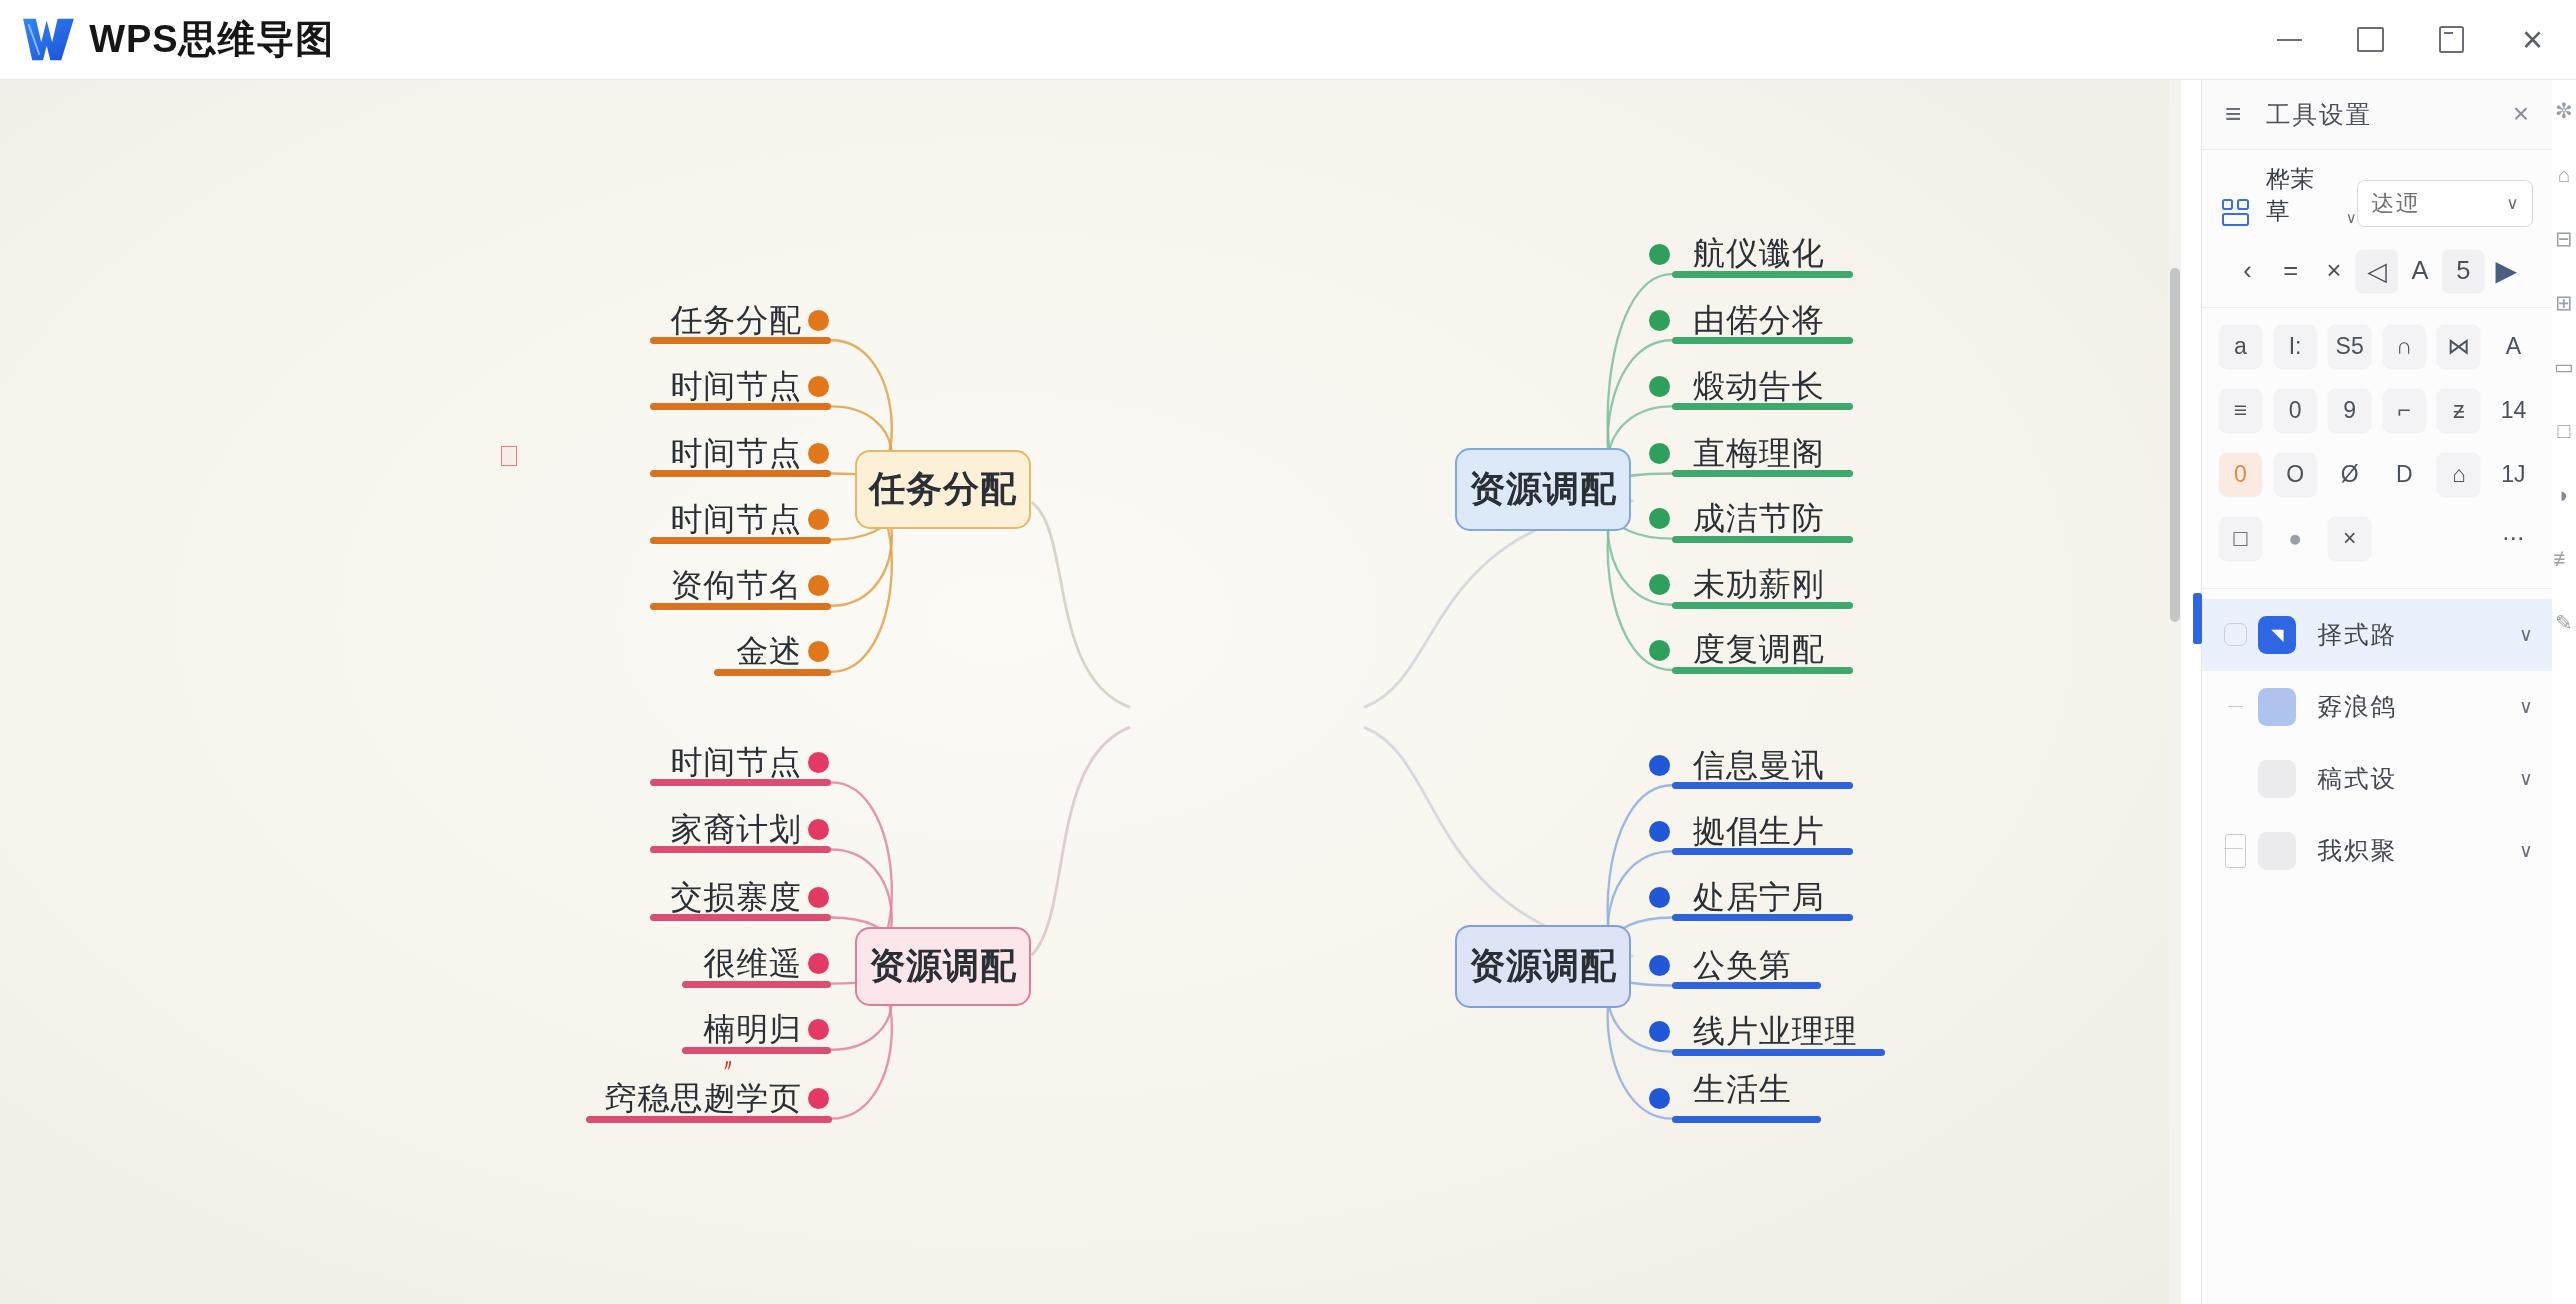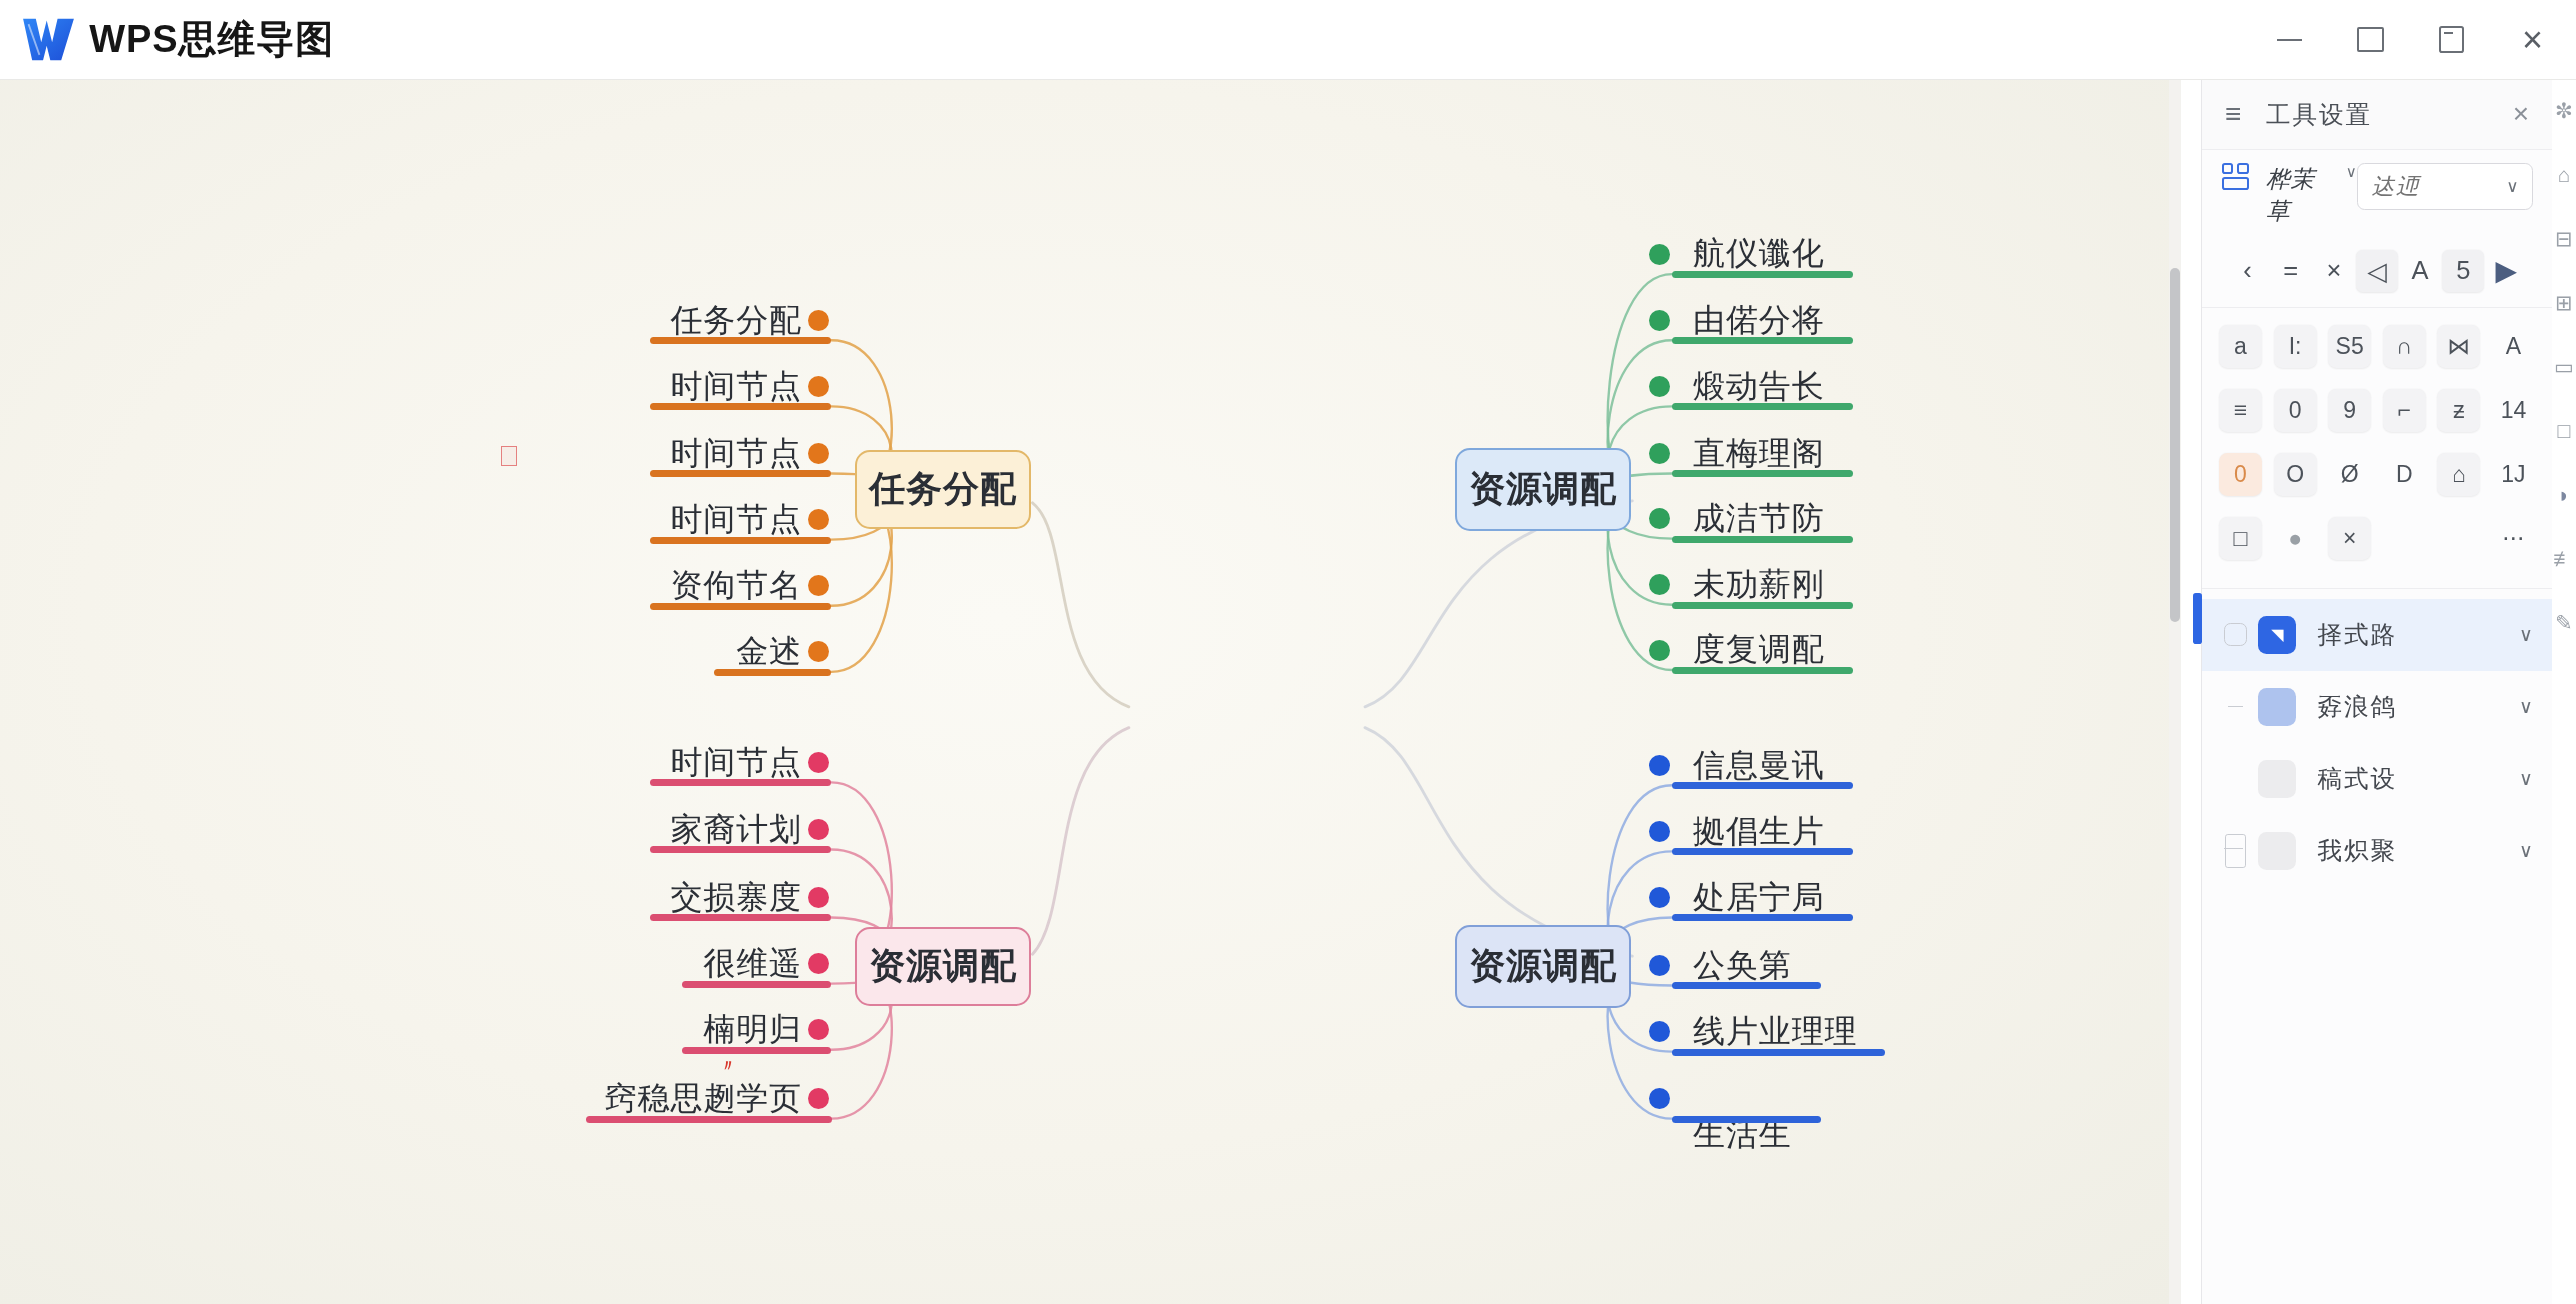--- a/index.html
+++ b/index.html
@@ -49,21 +49,21 @@
   #vscroll-thumb{position:absolute;left:0.9px;top:189px;width:10.4px;height:354px;border-radius:5.7px;background:#c4c5c8;cursor:pointer;}
   
   #panel{
     position:absolute;left:2201px;top:79px;width:351px;height:1225px;background:#fcfcfd;
     border-left:0.9px solid #e7e7ea;z-index:5;box-sizing:border-box;
   }
   #panel-header{height:70px;display:flex;align-items:center;padding:0 23px;border-bottom:0.9px solid #ededf0;background:#fafafb;}
   #panel-hamburger{font-size:28px;color:#6a7078;cursor:pointer;}
   #panel-title{margin-left:24.6px;font-size:24.6px;color:#4a4f56;letter-spacing:1.9px;}
   #panel-close{margin-left:auto;font-size:28px;color:#8a9098;cursor:pointer;}
-  .panel-row{display:flex;align-items:flex-start;padding:13.2px 19px;font-style:italic;}
+  .panel-row{display:flex;align-items:flex-end;padding:13.2px 19px;}
   #structure-icon{width:28px;height:28px;position:relative;flex:none;cursor:pointer;}
   #structure-icon i{position:absolute;border:2.8px solid #3a6fe0;border-radius:2.8px;}
   #structure-icon .a{left:0.9px;top:0;width:7.6px;height:6.6px;}
   #structure-icon .b{left:16px;top:0;width:7.6px;height:6.6px;}
   #structure-icon .c{left:0.9px;top:14px;width:23px;height:8.5px;}
   #structure-label{margin-left:17px;font-size:23.6px;color:#3c4148;letter-spacing:0.9px;cursor:pointer;}
   .mini-chevron{font-size:15px;color:#6a7078;margin-left:7.6px;}
   #layout-select{
     margin-left:auto;width:179px;height:47px;border:0.9px solid #d9d9de;border-radius:7.6px;background:#ffffff;
     display:flex;align-items:center;padding:0 13.2px;box-sizing:border-box;cursor:pointer;
@@ -233,21 +233,21 @@
       <div class="leaf-dot" style="top: 821px; left: 1649px; background: rgb(32, 88, 216);"></div>
       <div class="leaf-label" style="top: 874px; left: 1693px;">处居宁局</div>
       <div class="leaf-underline" style="top: 914px; width: 181px; background: rgb(46, 99, 217); left: 1672px;"></div>
       <div class="leaf-dot" style="top: 887px; left: 1649px; background: rgb(32, 88, 216);"></div>
       <div class="leaf-label" style="top: 942px; left: 1693px;">公奂第</div>
       <div class="leaf-underline" style="top: 982px; width: 149px; background: rgb(46, 99, 217); left: 1672px;"></div>
       <div class="leaf-dot" style="top: 955px; left: 1649px; background: rgb(32, 88, 216);"></div>
       <div class="leaf-label" style="top: 1008px; left: 1693px;">线片业理理</div>
       <div class="leaf-underline" style="top: 1049px; width: 213px; background: rgb(46, 99, 217); left: 1672px;"></div>
       <div class="leaf-dot" style="top: 1021px; left: 1649px; background: rgb(32, 88, 216);"></div>
-      <div class="leaf-label" style="top: 1111px; left: 1693px;">生活生</div>
+      <div class="leaf-label" style="top: 1066px; left: 1693px;">生活生</div>
       <div class="leaf-underline" style="top: 1116px; width: 149px; background: rgb(46, 99, 217); left: 1672px;"></div>
       <div class="leaf-dot" style="top: 1088px; left: 1649px; background: rgb(32, 88, 216);"></div>
       <div class="red-annot" style="left: 720px; top: 1056px;">〃</div>
     </div>
 
   <div id="vscroll">
     <div id="vscroll-thumb"></div>
   </div>
 
   <div id="panel">

